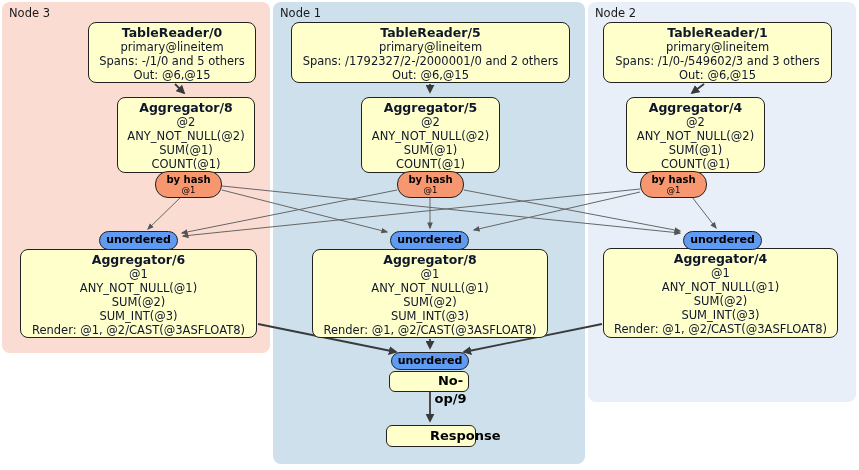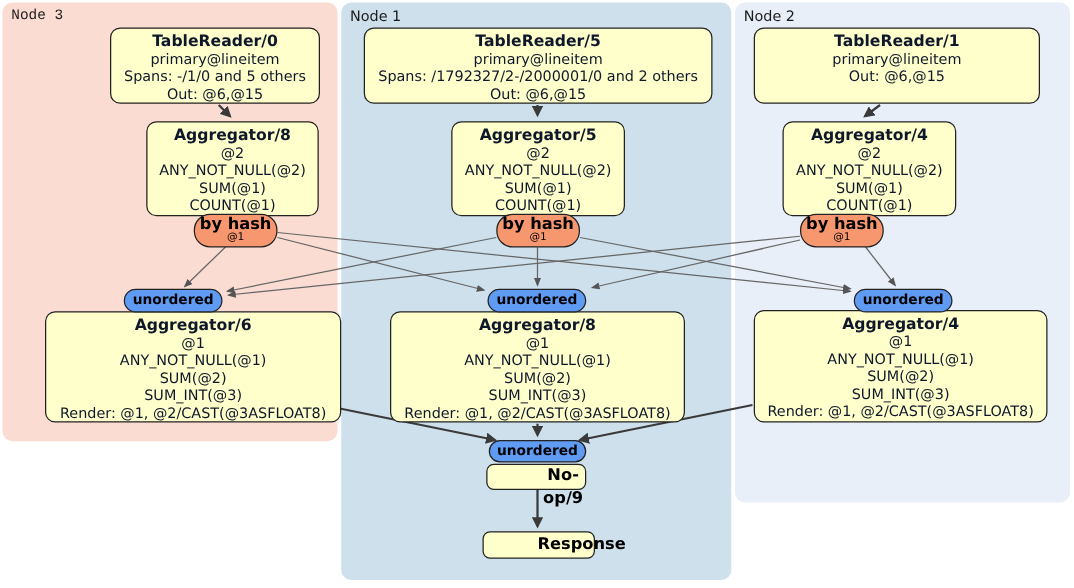--- a/index.html
+++ b/index.html
@@ -2,41 +2,41 @@
 <html style="--region-node3: #fbdcd2; --region-node1: #cde0ec; --region-node2: #e8eff8; --box-fill: #ffffcc; --box-border: #222222; --by-hash-fill: #f79770; --unordered-fill: #5f9bf2; --edge-thick: #3a3a3a; --edge-thin: #666666;"><head>
 <meta charset="utf-8">
 <style>
   html,body { margin:0; padding:0; background:#ffffff; }
   .canvas {
     position:relative; width:859px; height:470px;
     font-family:"DejaVu Sans", "Liberation Sans", sans-serif;
     background:#ffffff; overflow:hidden;
   }
   .region { position:absolute; border-radius:8px; z-index:0; }
-  #region-node3 { left:2px;  top:2px; width:268px; height:351px; background:var(--region-node3,#fbdcd2);font-family:Liberation Mono, monospace; }
+  #region-node3 { left:2px;  top:2px; width:268px; height:351px; background:var(--region-node3,#fbdcd2); }
   #region-node1 { left:273px; top:2px; width:312px; height:462px; background:var(--region-node1,#cde0ec); }
   #region-node2 { left:588px; top:2px; width:268px; height:400px; background:var(--region-node2,#e8eff8); }
   .region-label { position:absolute; left:7px; top:4px; font-size:11.5px; color:#1a1a1a; }
 
   svg.edges { position:absolute; left:0; top:0; z-index:1; }
 
   .box {
     position:absolute; z-index:2; box-sizing:border-box;
     background:var(--box-fill,#ffffcc); border:1.6px solid #222;
     border-radius:8px; text-align:center; color:#0f172a; padding-top:2px;
   }
   .bt { font-weight:bold; font-size:12.5px; line-height:15px; white-space:nowrap; }
   .bl { font-size:11.5px; line-height:14px; white-space:nowrap; }
 
   .hash {
     position:absolute; z-index:3; box-sizing:border-box; width:67px; height:27px;
     background:var(--by-hash-fill,#f79770); border:1.5px solid #222;
     border-radius:13px; text-align:center; color:#000;
   }
-  .hl { font-weight:bold; font-size:13px; line-height:12px; margin-top:2px; }
+  .hl { font-weight:bold; font-size:10px; line-height:12px; margin-top:2px; }
   .hk { font-size:8.5px; line-height:9px; }
 
   .unord {
     position:absolute; z-index:3; box-sizing:border-box; width:79px; height:19px;
     background:var(--unordered-fill,#5f9bf2); border:1.5px solid #222;
     border-radius:10px; text-align:center; color:#000;
     font-weight:bold; font-size:11px; line-height:16px;
   }
 
   .minibox {
@@ -105,21 +105,21 @@
     <div class="bl">@2</div>
     <div class="bl">ANY_NOT_NULL(@2)</div>
     <div class="bl">SUM(@1)</div>
     <div class="bl">COUNT(@1)</div>
   </div>
   <div class="hash" style="left:155px;top:171px">
     <div class="hl">by hash</div>
     <div class="hk">@1</div>
   </div>
   <div class="unord" style="left:99px;top:231px">unordered</div>
-  <div class="box" style="left:36px;top:249px;width:237px;height:89px">
+  <div class="box" style="left:20px;top:249px;width:237px;height:89px">
     <div class="bt">Aggregator/6</div>
     <div class="bl">@1</div>
     <div class="bl">ANY_NOT_NULL(@1)</div>
     <div class="bl">SUM(@2)</div>
     <div class="bl">SUM_INT(@3)</div>
     <div class="bl">Render: @1, @2/CAST(@3ASFLOAT8)</div>
   </div>
 
   <div class="box" style="left:291px;top:22px;width:279px;height:61px">
     <div class="bt">TableReader/5</div>
@@ -144,20 +144,21 @@
     <div class="bl">@1</div>
     <div class="bl">ANY_NOT_NULL(@1)</div>
     <div class="bl">SUM(@2)</div>
     <div class="bl">SUM_INT(@3)</div>
     <div class="bl">Render: @1, @2/CAST(@3ASFLOAT8)</div>
   </div>
 
   <div class="box" style="left:603px;top:22px;width:229px;height:61px">
     <div class="bt">TableReader/1</div>
     <div class="bl">primary@lineitem</div>
+    <div class="bl">Spans: /1/0-/549602/3 and 3 others</div>
     <div class="bl">Out: @6,@15</div>
   </div>
   <div class="box" style="left:626px;top:97px;width:139px;height:76px">
     <div class="bt">Aggregator/4</div>
     <div class="bl">@2</div>
     <div class="bl">ANY_NOT_NULL(@2)</div>
     <div class="bl">SUM(@1)</div>
     <div class="bl">COUNT(@1)</div>
   </div>
   <div class="hash" style="left:640px;top:171px">

